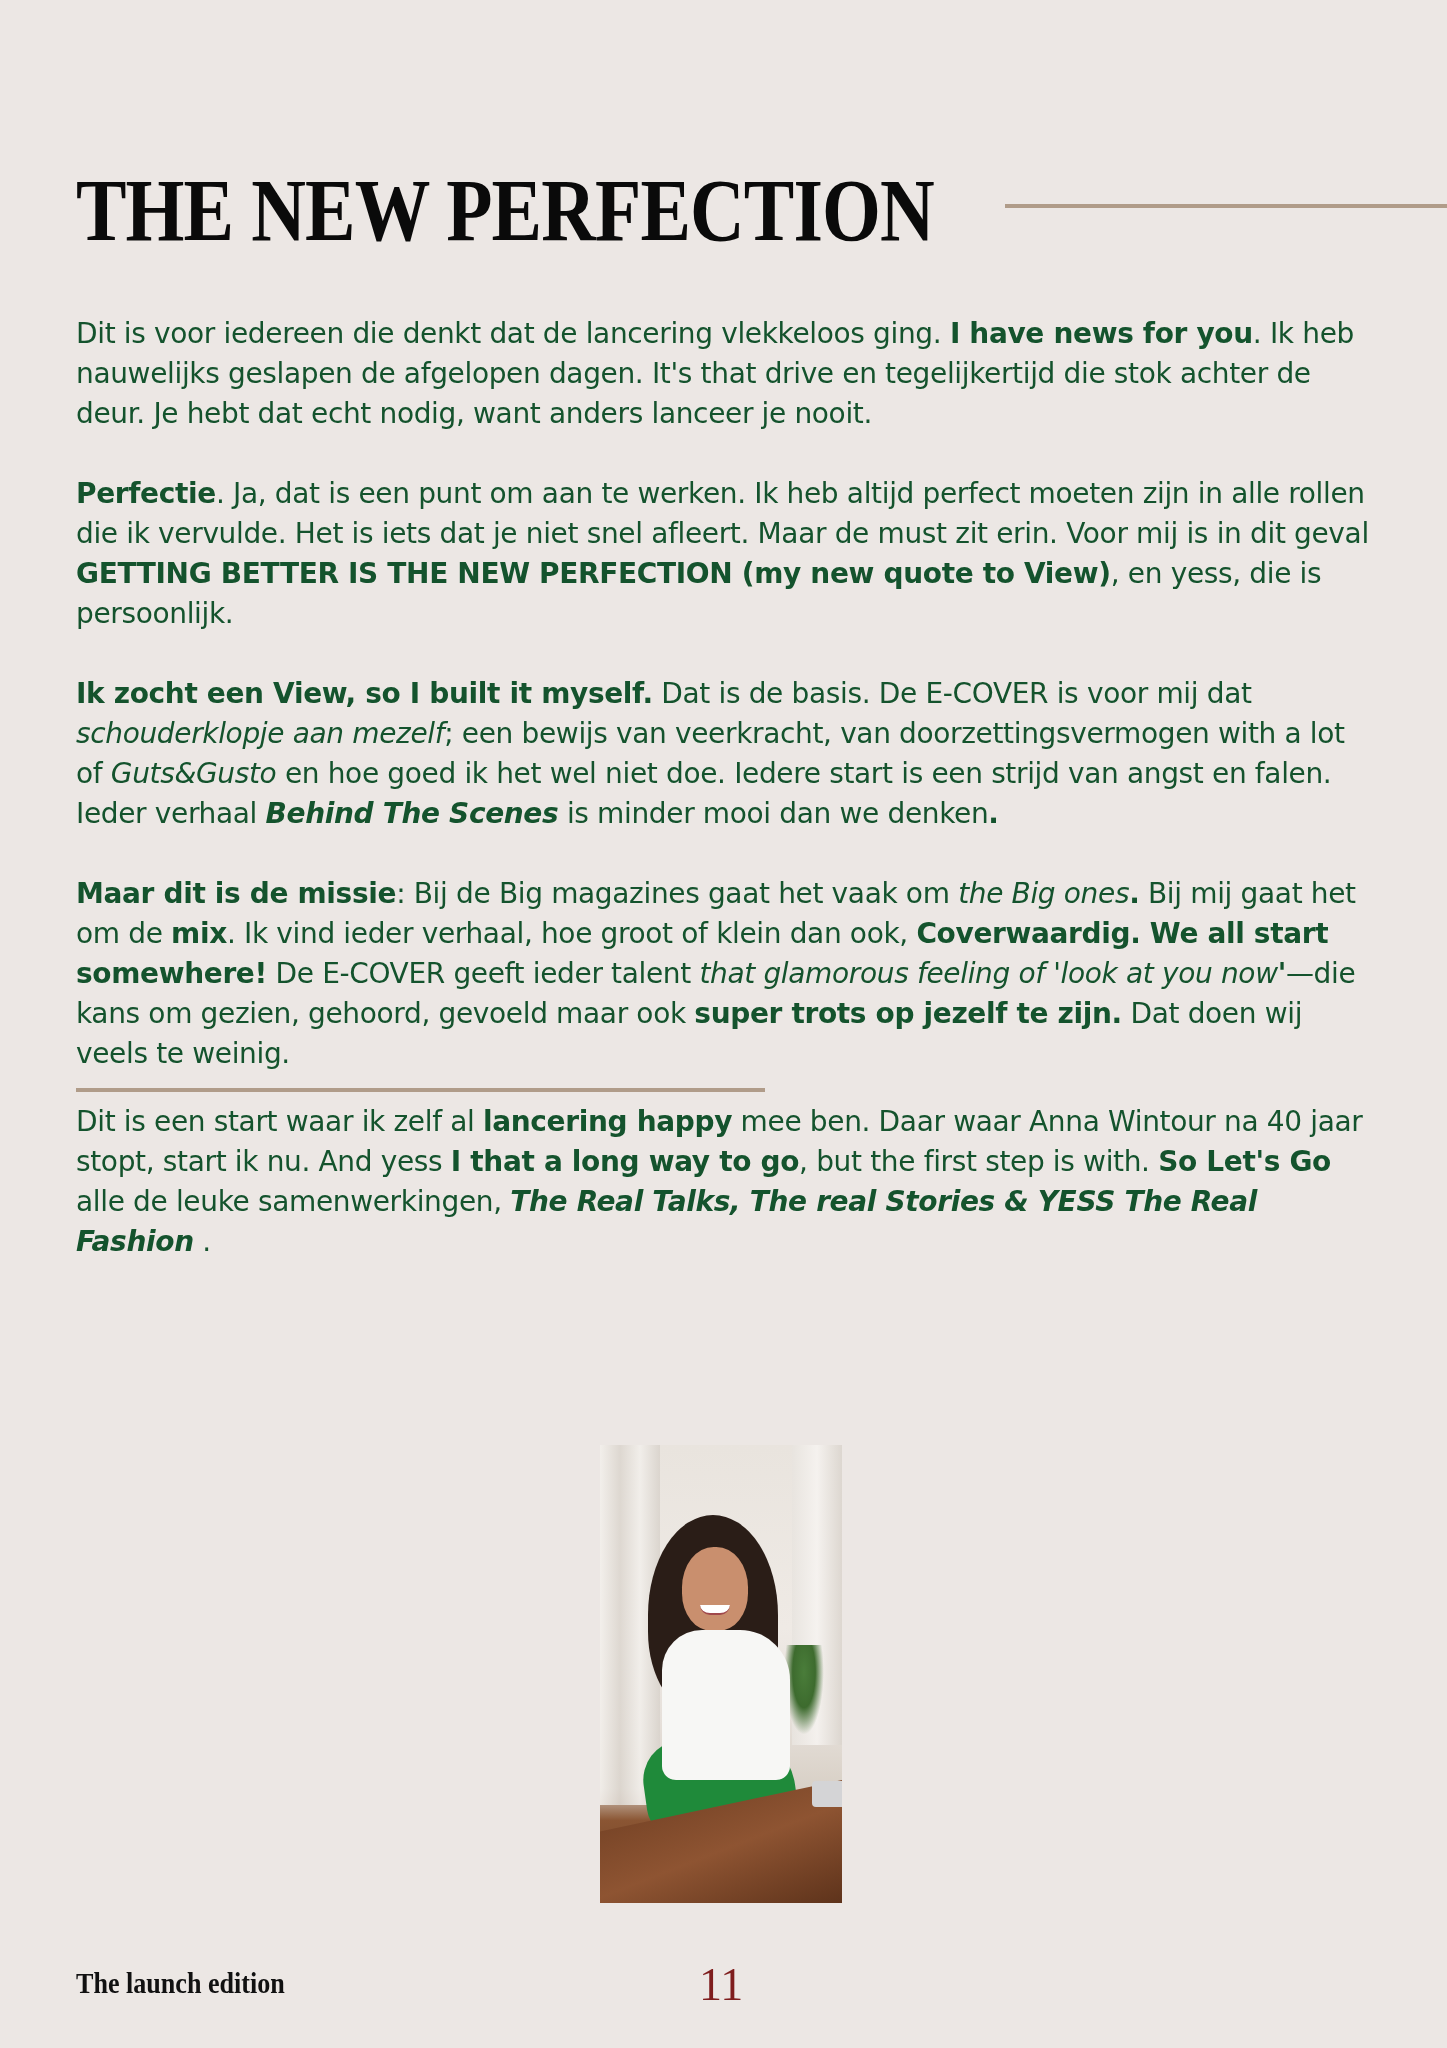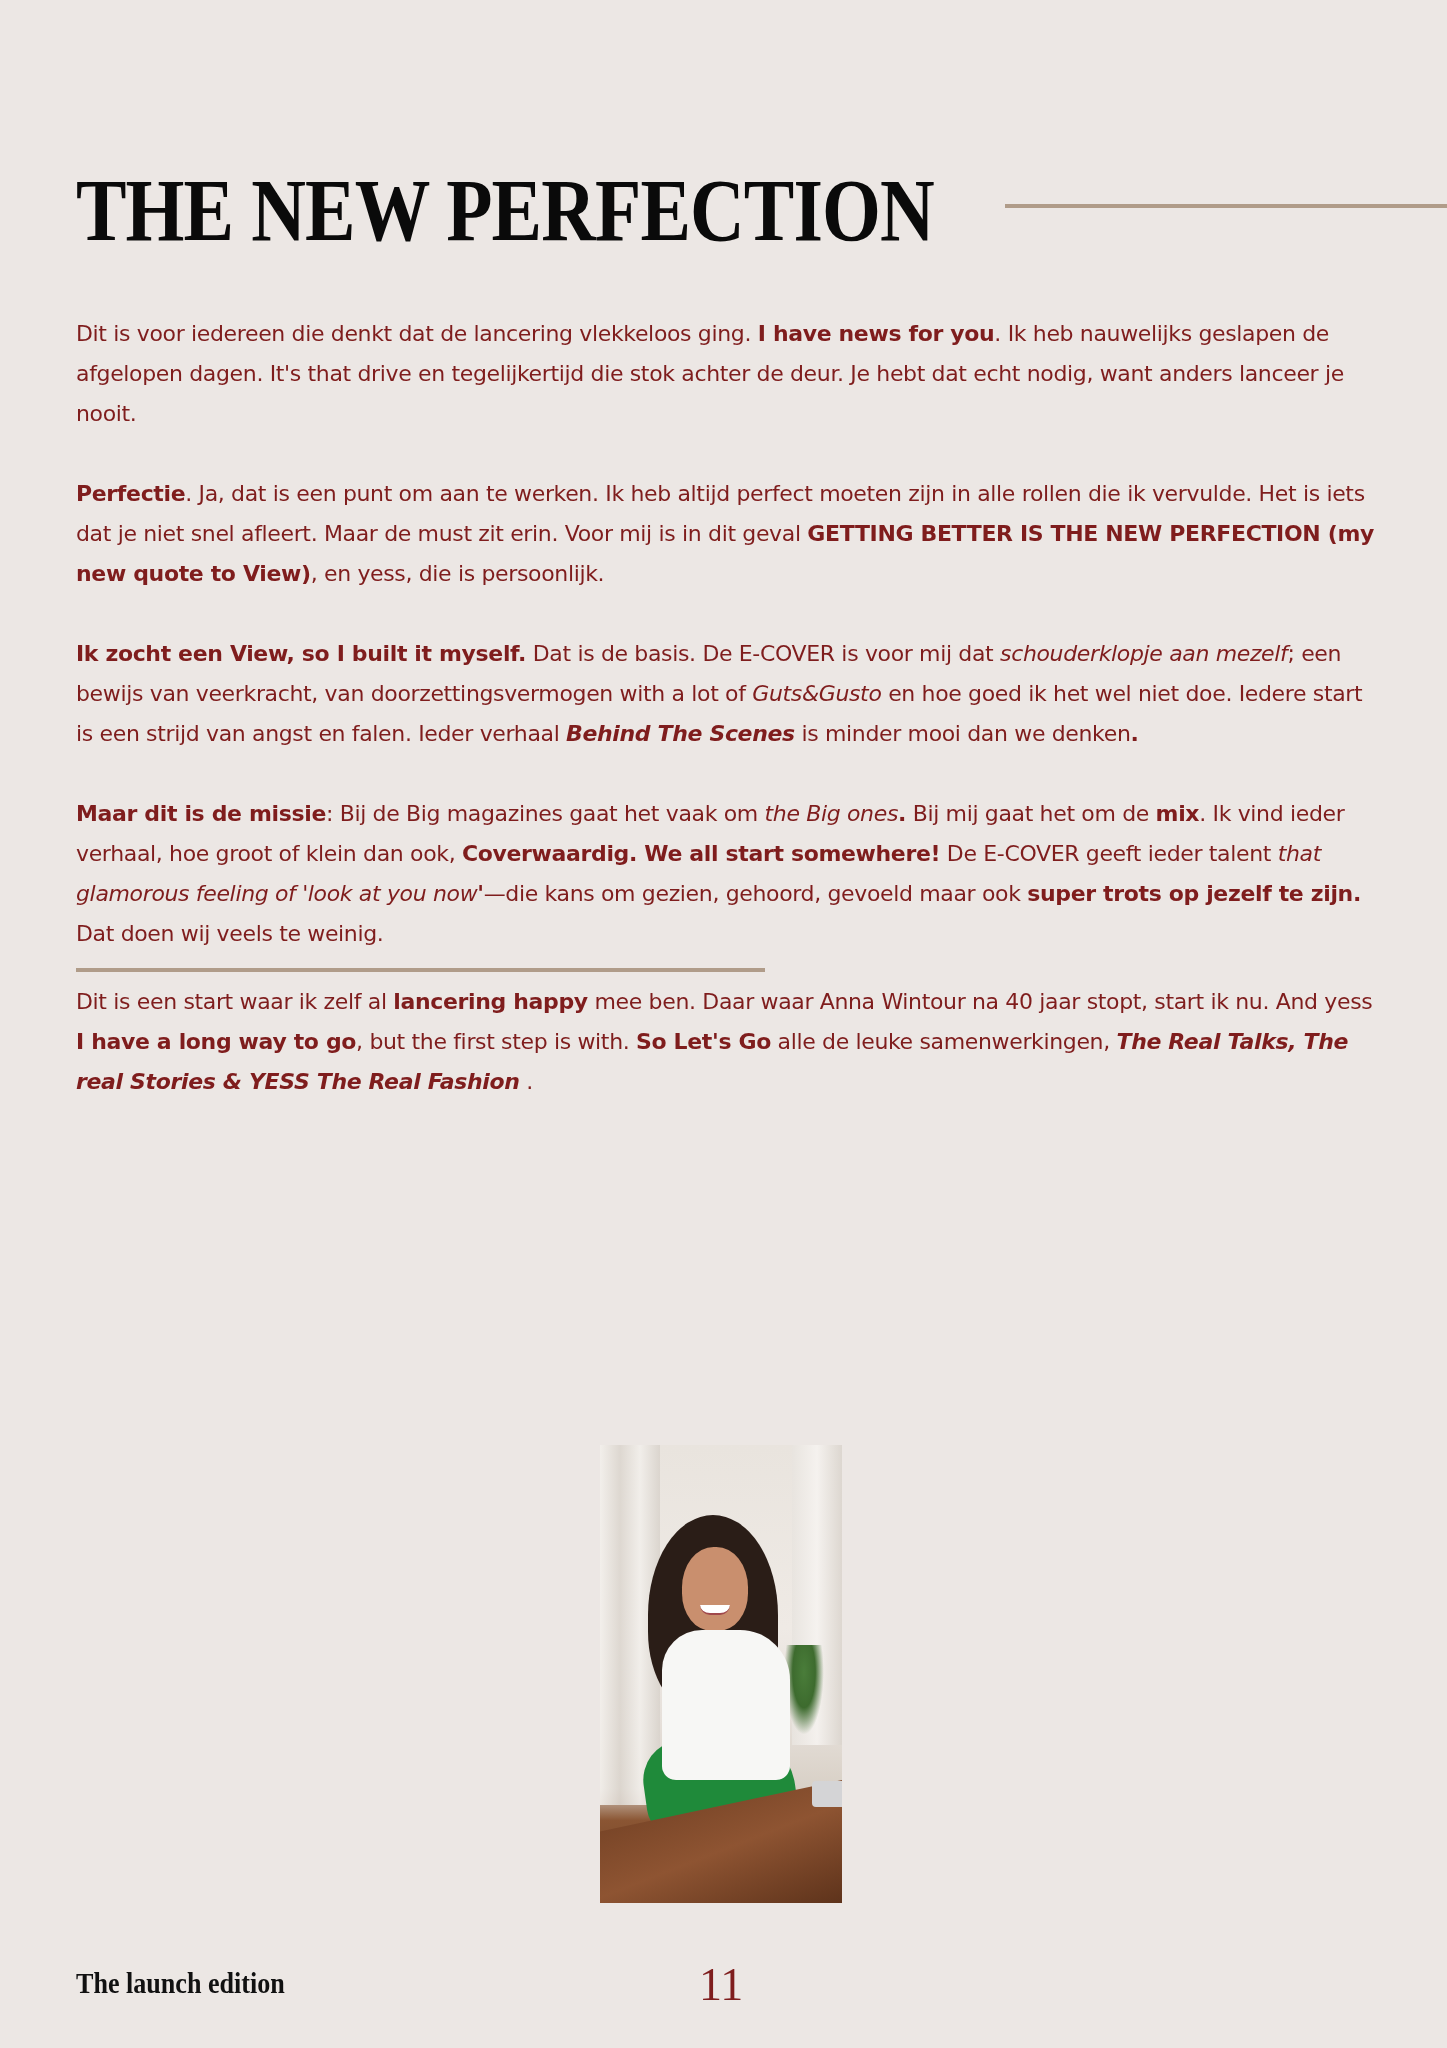--- a/index.html
+++ b/index.html
@@ -28,25 +28,25 @@
       position: absolute;
       left: 1005px; top: 204px;
       width: 442px; height: 4px;
       background: #B09C89;
     }
     .body-text {
       position: absolute;
       left: 76px; top: 314px;
       width: 1300px;
       font-family: "DejaVu Sans", "Liberation Sans", sans-serif;
-      font-size: 22px;
+      font-size: 28px;
       line-height: 40px;
       letter-spacing: -0.35px;
       font-weight: normal;
-      color: #7f1d1d;
+      color: #14532d;
     }
     .body-text p { margin: 0 0 40px 0; }
     .body-text b { font-weight: bold; }
     .body-text i { font-style: italic; }
     .mid-rule {
       width: 689px; height: 4px;
       background: #B09C89;
       margin: -26px 0 10px 0;
     }
     .photo {
@@ -93,21 +93,21 @@
 
 <h1 class="title">THE NEW PERFECTION</h1>
 <div class="header-rule"></div>
 
 <div class="body-text">
   <p><span>Dit is voor iedereen die denkt dat de lancering vlekkeloos ging. </span><b>I have news for you</b><span>. Ik heb nauwelijks geslapen de afgelopen dagen. It's that drive en tegelijkertijd die stok achter de deur. Je hebt dat echt nodig, want anders lanceer je nooit.</span></p>
   <p><b>Perfectie</b><span>. Ja, dat is een punt om aan te werken. Ik heb altijd perfect moeten zijn in alle rollen die ik vervulde. Het is iets dat je niet snel afleert. Maar de must zit erin. Voor mij is in dit geval </span><b>GETTING BETTER IS THE NEW PERFECTION (my new quote to View)</b><span>, en yess, die is persoonlijk.</span></p>
   <p><b>Ik zocht een View, so I built it myself.</b><span> Dat is de basis. De E-COVER is voor mij dat </span><i>schouderklopje aan mezelf</i><span>; een bewijs van veerkracht, van doorzettingsvermogen with a lot of </span><i>Guts&amp;Gusto</i><span> en hoe goed ik het wel niet doe. Iedere start is een strijd van angst en falen. Ieder verhaal </span><b><i>Behind The Scenes</i></b><span> is minder mooi dan we denken</span><b>.</b></p>
   <p><b>Maar dit is de missie</b><span>: Bij de Big magazines gaat het vaak om </span><i>the Big ones</i><b>.</b><span> Bij mij gaat het om de </span><b>mix</b><span>. Ik vind ieder verhaal, hoe groot of klein dan ook, </span><b>Coverwaardig. We all start somewhere!</b><span> De E-COVER geeft ieder talent </span><i>that glamorous feeling of 'look at you now</i><b>'</b><span>—die kans om gezien, gehoord, gevoeld maar ook </span><b>super trots op jezelf te zijn.</b><span> Dat doen wij veels te weinig.</span></p>
   <div class="mid-rule"></div>
-  <p><span>Dit is een start waar ik zelf al </span><b>lancering happy</b><span> mee ben. Daar waar Anna Wintour na 40 jaar stopt, start ik nu. And yess </span><b>I have a long way to go</b><span>, but the first step is with. </span><b>So Let's Go</b><span> alle de leuke samenwerkingen, </span><b><i>The Real Talks, The real Stories &amp; YESS The Real Fashion</i></b><span> .</span></p>
+  <p><span>Dit is een start waar ik zelf al </span><b>lancering happy</b><span> mee ben. Daar waar Anna Wintour na 40 jaar stopt, start ik nu. And yess </span><b>I that a long way to go</b><span>, but the first step is with. </span><b>So Let's Go</b><span> alle de leuke samenwerkingen, </span><b><i>The Real Talks, The real Stories &amp; YESS The Real Fashion</i></b><span> .</span></p>
 </div>
 
 <div class="photo" title="Smiling woman with long dark hair in white blouse and green skirt, seated at a wooden table holding a phone">
   <div class="curtain-l"></div>
   <div class="curtain-r"></div>
   <div class="plant"></div>
   <div class="hair"></div>
   <div class="face"></div>
   <div class="smile"></div>
   <div class="skirt"></div>

